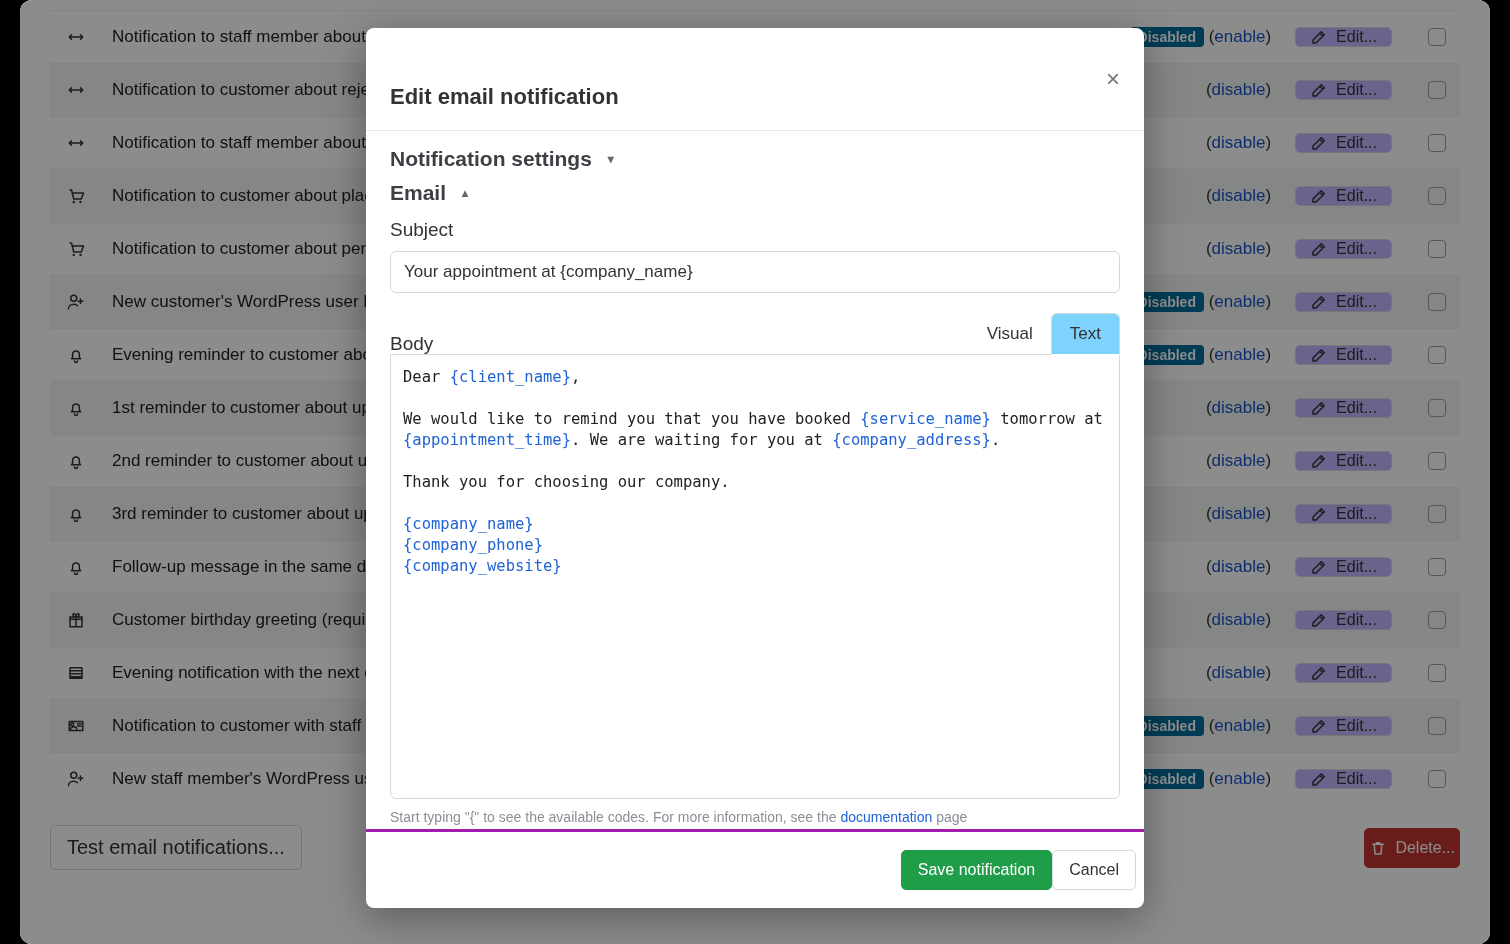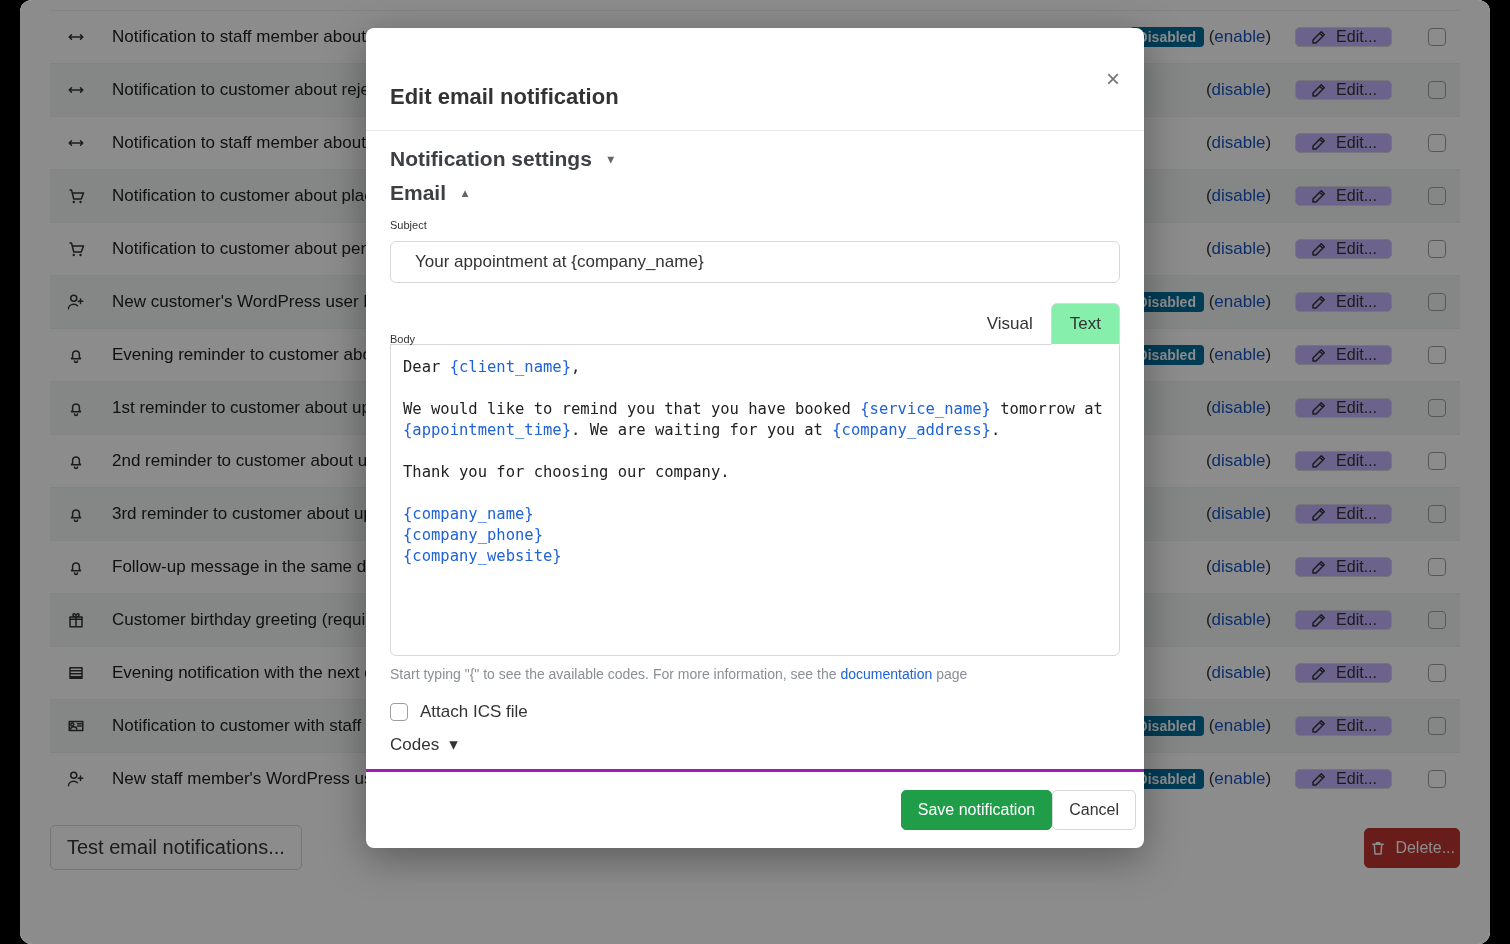--- a/index.html
+++ b/index.html
@@ -178,30 +178,30 @@
     gap: 16px;
     cursor: pointer;
     user-select: none;
     margin-bottom: 10px;
   }
   .section-toggle .caret {
     font-size: 12px;
     color: #666;
   }
   .form-label {
-    font-size: 11px;
+    font-size: 19px;
     color: #333;
     margin: 14px 0 10px 0;
     display: block;
   }
   .text-input {
     width: 100%;
     border: 1px solid #d5d8dc;
     border-radius: 6px;
-    padding: 10px 24px;
+    padding: 10px 13px;
     font-size: 17px;
     color: #333;
   }
   .body-header {
     display: flex;
     align-items: flex-end;
     justify-content: space-between;
     margin: 20px 0 0 0;
   }
   .tabs {
@@ -216,28 +216,28 @@
     border: none;
     cursor: pointer;
     border-top-left-radius: 6px;
     border-top-right-radius: 6px;
   }
   .tab.active {
     border: 1px solid #d5d8dc;
     border-bottom: 1px solid #fff;
     position: relative;
     z-index: 2;
-    background: #86efac;
+    background: #7dd3fc;
   }
   .editor {
     border: 1px solid #d5d8dc;
     border-radius: 0 0 6px 6px;
     margin-top: -1px;
     padding: 12px 12px;
-    height: 312px;
+    height: 445px;
     font-family: "SFMono-Regular", ui-monospace, Menlo, Consolas, monospace;
     font-size: 15.5px;
     line-height: 21px;
     color: #222;
     white-space: pre-wrap;
     overflow: auto;
     background: #fff;
   }
   .editor .tok { color: #2063d6; }
   .hint {

